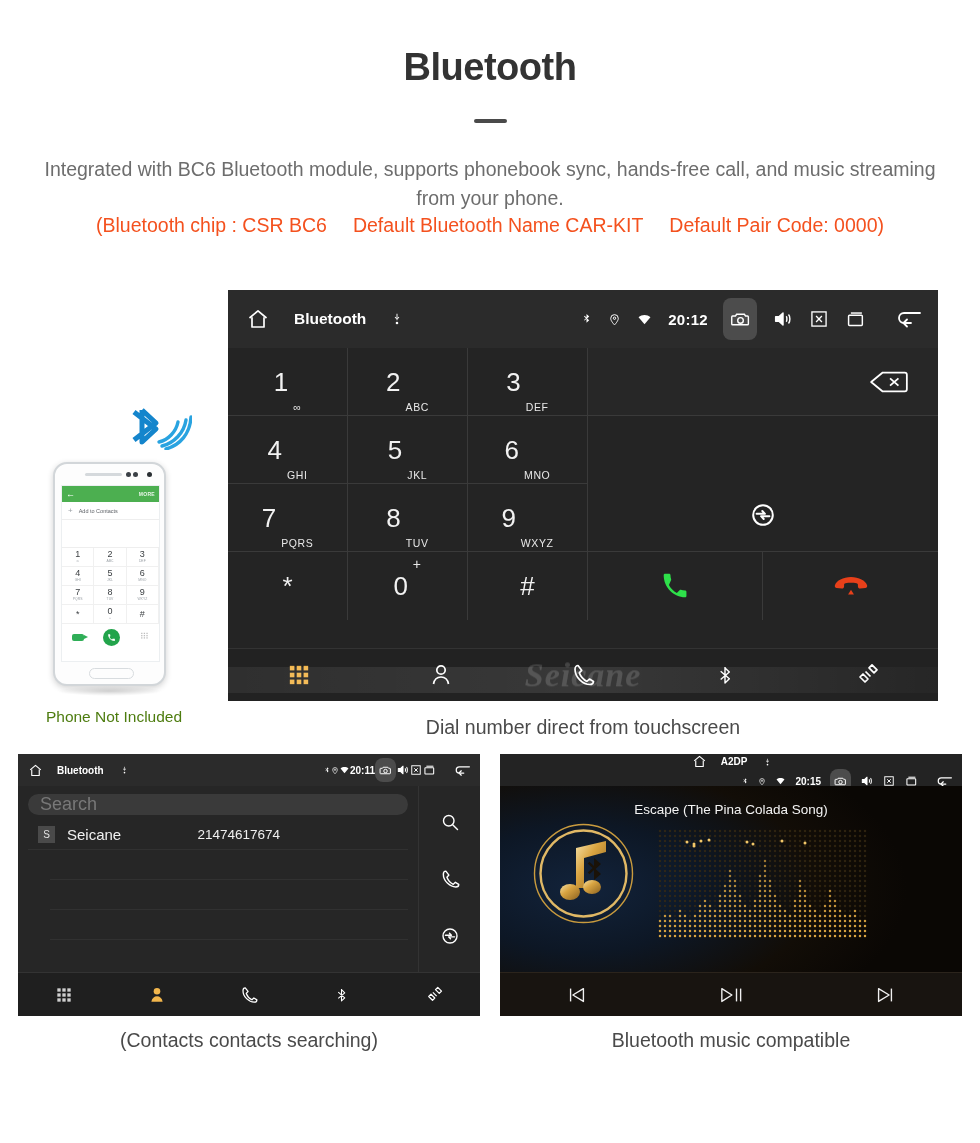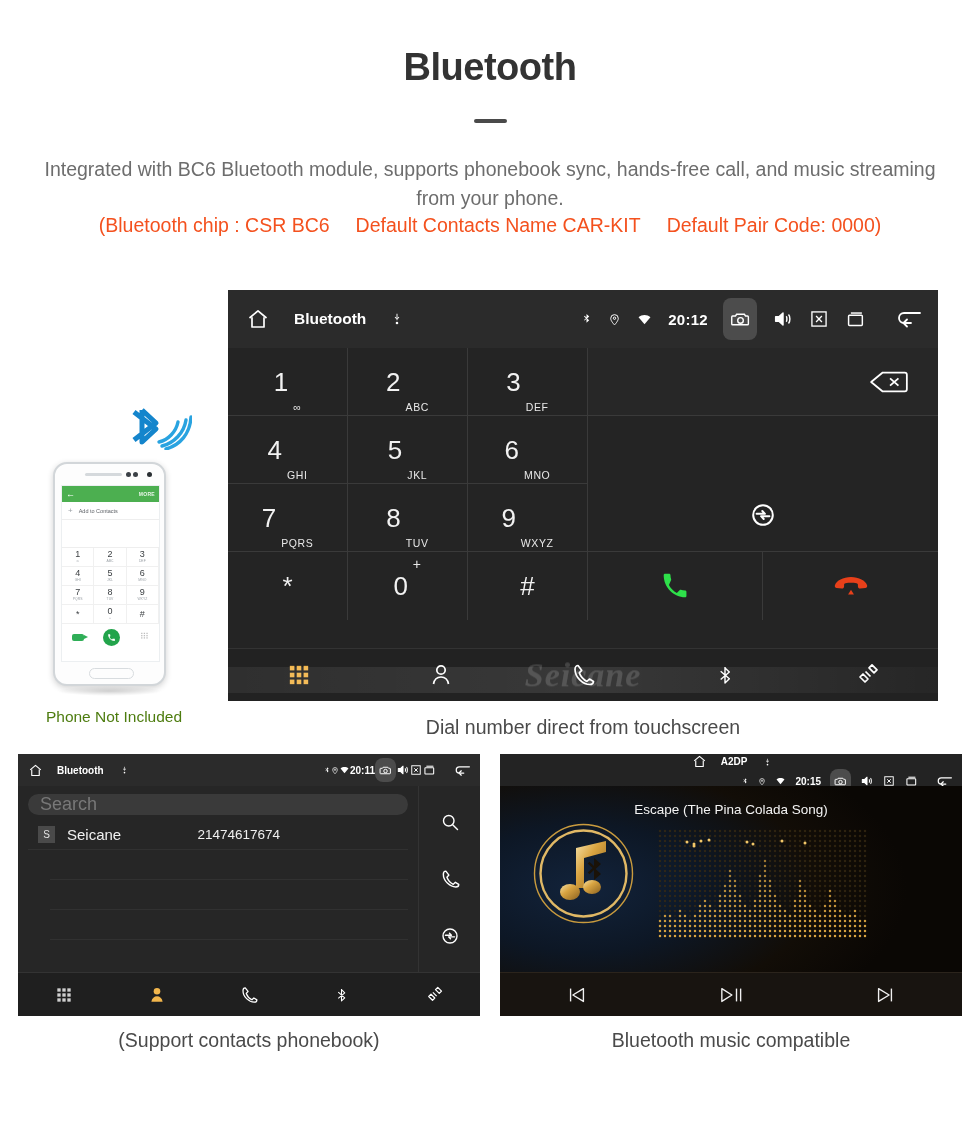--- a/index.html
+++ b/index.html
@@ -192,21 +192,21 @@
 </head>
 <body>
 
 <div class="page">
 
   <div class="page-title">Bluetooth</div>
   <div class="title-rule"></div>
   <div class="intro">Integrated with BC6 Bluetooth module, supports phonebook sync, hands-free call, and music streaming from your phone.</div>
   <div class="specs">
     <span class="sp">(Bluetooth chip : CSR BC6</span>
-    <span class="sp">Default Contacts Name CAR-KIT</span>
+    <span class="sp">Default Bluetooth Name CAR-KIT</span>
     <span class="sp">Default Pair Code: 0000)</span>
   </div>
 
   <div id="bt-wave">
     <svg viewBox="0 0 66 52" width="66" height="52">
       <g fill="none" stroke="#29a3e0" stroke-width="3.4" stroke-linecap="round">
         <path d="M33 44 C42 42 50 34 52 24"></path>
         <path d="M36 48 C48 45 58 35 60 22"></path>
         <path d="M40 51 C54 47 64 36 65 19"></path>
       </g>
@@ -670,21 +670,21 @@
           <svg viewBox="0 0 24 24" width="18" height="18" fill="none" stroke="#ffffff" stroke-width="1.7" stroke-linejoin="round">
               <path d="M14 4.8l3-3 5 5-3 3-5-5z"></path>
               <path d="M5 14l3-3 5 5-3 3-5-5z"></path>
               <path d="M10.5 8.5l5 5"></path>
             </svg>
         </span>
       </div>
     </div>
   </div>
   <div class="cap" id="cap-phonebook">
-    <div>(Support contacts phonebook)</div>
+    <div>(Contacts contacts searching)</div>
   </div>
 
   <div id="music-panel" class="hu">
     <div class="statusbar">
       <div class="sb-left">
         <span class="icn">
           <svg viewBox="0 0 24 24" width="15" height="15" fill="none" stroke="#ffffff" stroke-width="1.8" stroke-linejoin="round">
               <path d="M3.5 11 L12 3.8 L20.5 11"></path>
               <path d="M6 10.3 V20 H18 V10.3"></path>
             </svg>

